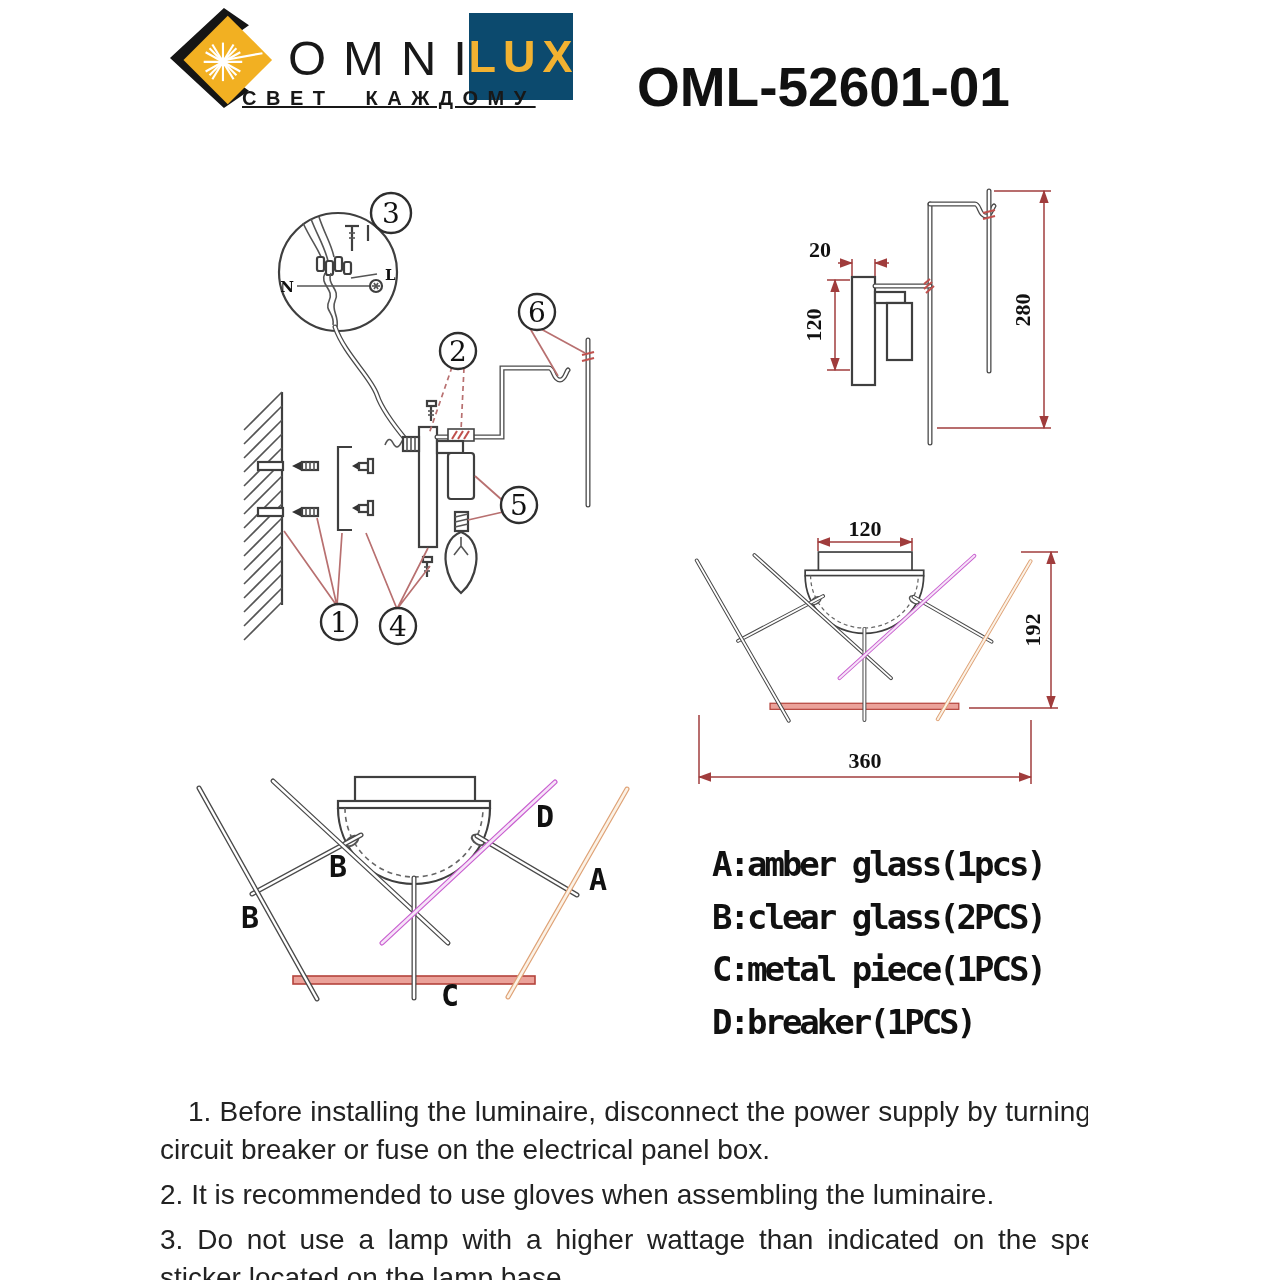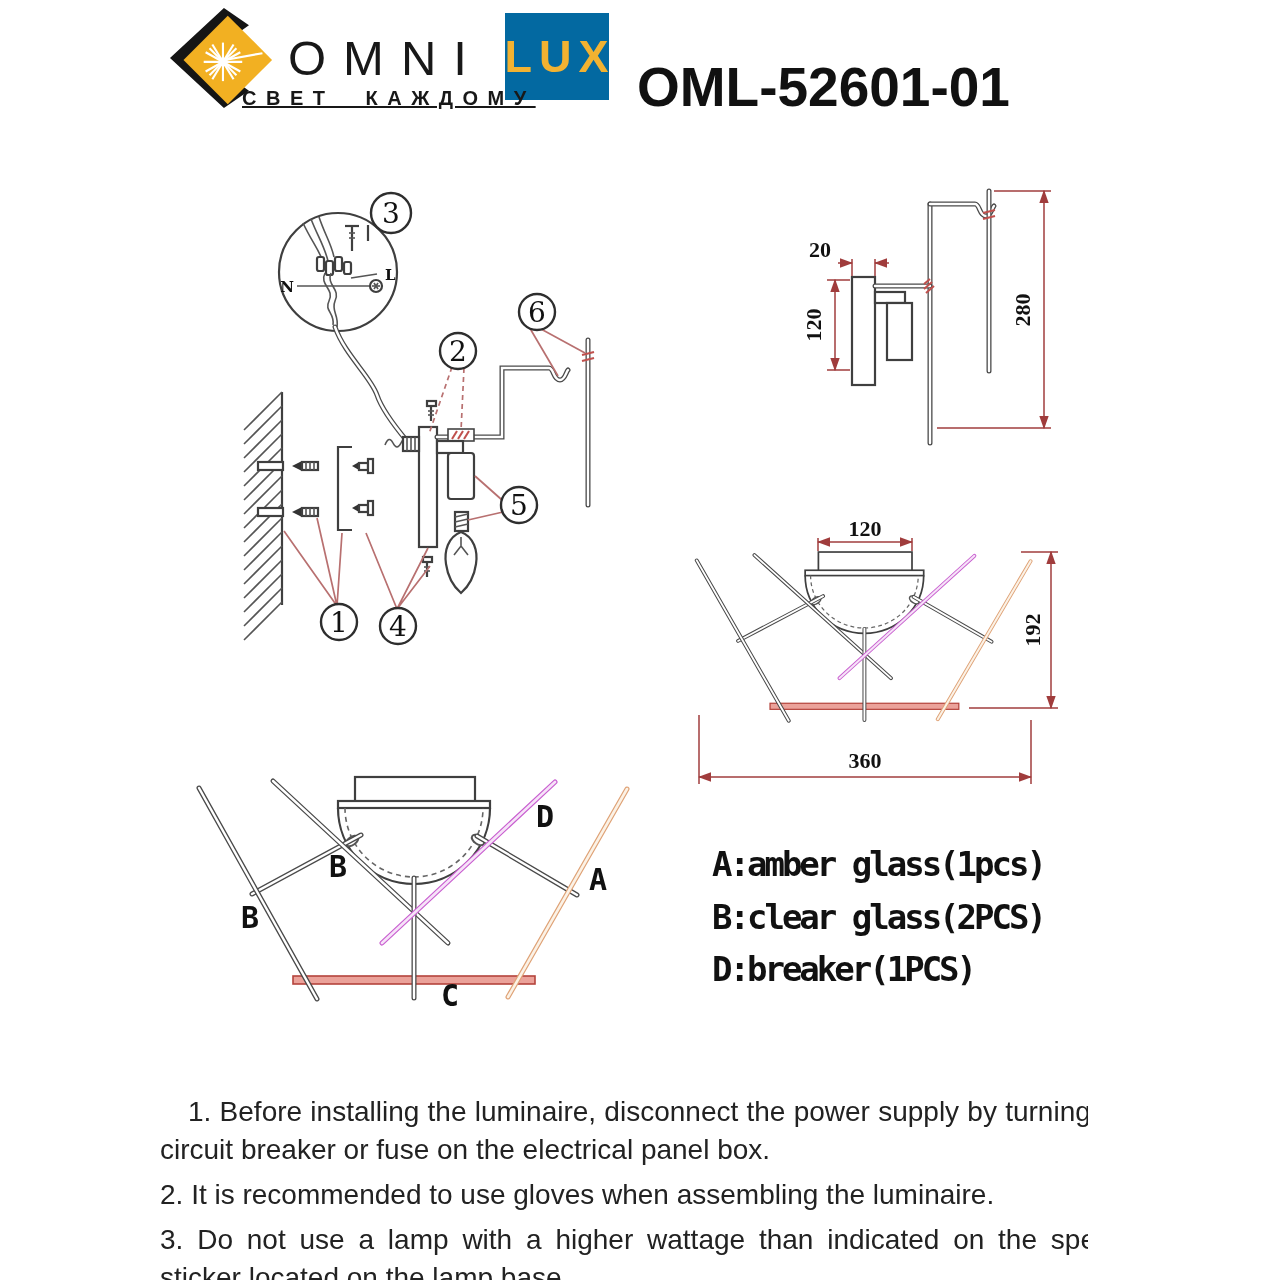--- a/index.html
+++ b/index.html
@@ -3,21 +3,21 @@
 <meta charset="utf-8">
 <style>
   html,body{margin:0;padding:0;background:#ffffff;}
   .page{position:relative;width:1088px;height:1280px;background:#fff;overflow:hidden;
         font-family:"Liberation Sans",sans-serif;color:#1a1a1a;}
   svg.diag{position:absolute;overflow:visible;}
 
   
   .brand-word{position:absolute;left:288px;top:30px;font-size:49px;font-weight:500;
               letter-spacing:17px;color:#181818;}
-  .lux-box{position:absolute;left:505px;top:13px;width:104px;height:87px;background:#0369a1;
+  .lux-box{position:absolute;left:469px;top:13px;width:104px;height:87px;background:#0c4a6e;
            display:flex;align-items:center;justify-content:center;}
   .lux-box span{color:#f2b231;font-size:45px;font-weight:700;letter-spacing:7px;padding-left:6px;}
   .tagline{position:absolute;left:242px;top:87px;font-size:20px;font-weight:600;
            letter-spacing:9.5px;word-spacing:16px;color:#181818;white-space:nowrap;text-decoration:underline;}
   .model{position:absolute;left:637px;top:20px;font-size:55px;font-weight:700;
          letter-spacing:0px;color:#111;white-space:nowrap;margin-top:35px;}
 
   
   .ln{stroke:#3f3f3f;stroke-width:2.2;fill:none;}
   .lnw{stroke:#3f3f3f;stroke-width:2.2;fill:#fff;}
@@ -356,20 +356,21 @@
     <text x="163" y="127" class="plab">B</text>
     <text x="75" y="178" class="plab">B</text>
     <text x="370" y="77" class="plab">D</text>
     <text x="423" y="140" class="plab">A</text>
     <text x="275" y="256" class="plab">C</text>
   </svg>
 
   <div class="parts-list">
     <div>A:amber glass(1pcs)</div>
     <div>B:clear glass(2PCS)</div>
+    <div>C:metal piece(1PCS)</div>
     <div>D:breaker(1PCS)</div>
   </div>
 
   <div class="instructions">
     <p class="indent">1. Before installing the luminaire, disconnect the power supply by turning the circuit breaker or fuse on the electrical panel box.</p>
     <p>2. It is recommended to use gloves when assembling the luminaire.</p>
     <p>3. Do not use a lamp with a higher wattage than indicated on the special sticker located on the lamp base.</p>
     <p>4. When caring for the lamp, DO NOT use aggressive detergents.</p>
   </div>
 

